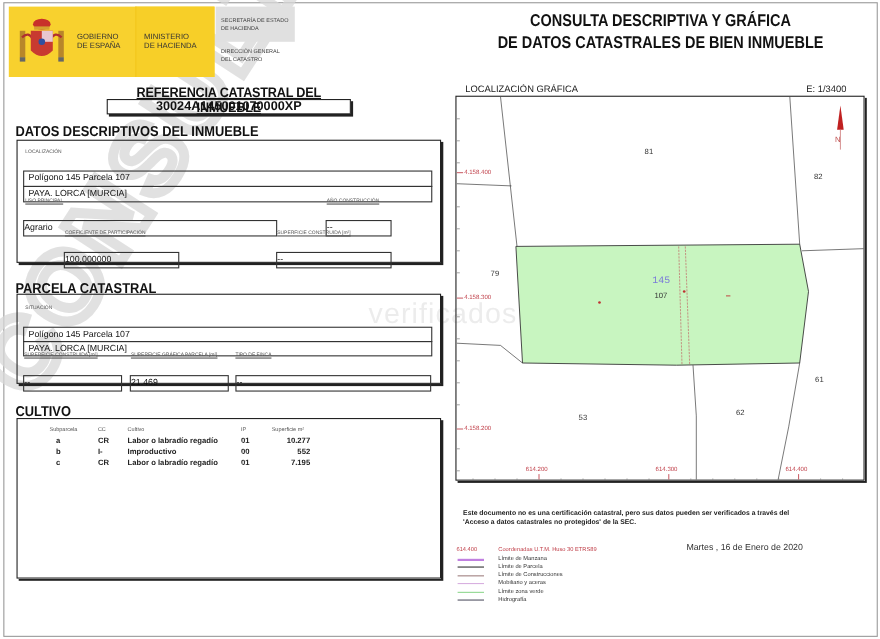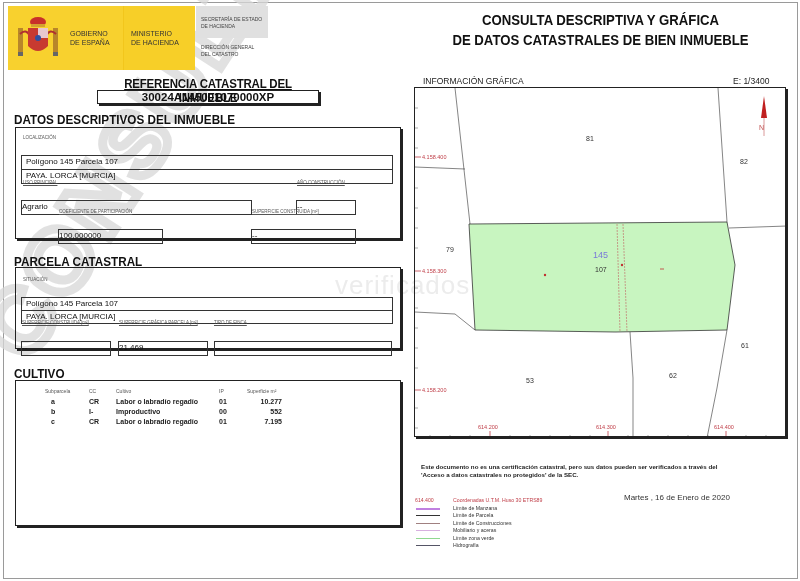--- a/index.html
+++ b/index.html
@@ -145,21 +145,21 @@
   <div class="cult-cell" style="left:89px;top:418px;">CR</div>
   <div class="cult-cell" style="left:116px;top:418px;">Labor o labradío regadío</div>
   <div class="cult-cell" style="left:219px;top:418px;">01</div>
   <div class="cult-cell" style="left:248px;top:418px;width:34px;text-align:right;">7.195</div>
 </div>
 
 <div class="main-title">
   <div>CONSULTA DESCRIPTIVA Y GRÁFICA</div>
   <div>DE DATOS CATASTRALES DE BIEN INMUEBLE</div>
 </div>
-<div class="info-g">INFORMACIÓN GRÁFICA</div>
+<div class="info-g">LOCALIZACIÓN GRÁFICA</div>
 <div class="scale">E: 1/3400</div>
 
 <div class="map">
   <svg width="372" height="350" viewBox="0 0 372 350">
 
     <path d="M54 136 L312 134 L320 177 L312 242 L200 244 L60 242 Z" fill="#c8f5c0" stroke="#333" stroke-width="0.8"></path>
 
     <line x1="40" y1="0" x2="55" y2="136" stroke="#333" stroke-width="0.6"></line>
     <line x1="0" y1="79" x2="50" y2="81" stroke="#333" stroke-width="0.6"></line>
     <line x1="303" y1="0" x2="312" y2="134" stroke="#333" stroke-width="0.6"></line>
@@ -217,21 +217,21 @@
         <line x1="331" y1="347" x2="331" y2="350"></line>
         <line x1="351" y1="347" x2="351" y2="350"></line>
     </g>
 
     <path d="M349 8 L352 30 L346 30 Z" fill="#c02020"></path>
     <line x1="349" y1="30" x2="349" y2="48" stroke="#d08080" stroke-width="0.8"></line>
   </svg>
   <div class="plabel" style="left:171px;top:47px;">81</div>
   <div class="plabel" style="left:325px;top:70px;">82</div>
   <div class="plabel" style="left:31px;top:158px;">79</div>
-  <div class="plabel" style="left:178px;top:162px;font-size:9px;color:#7a7ad8;">145</div>
+  <div class="plabel" style="left:178px;top:162px;font-size:9px;color:#7a7ad8;font-family:Liberation Mono, monospace;">145</div>
   <div class="plabel" style="left:180px;top:178px;">107</div>
   <div class="plabel" style="left:111px;top:289px;">53</div>
   <div class="plabel" style="left:254px;top:284px;">62</div>
   <div class="plabel" style="left:326px;top:254px;">61</div>
   <div class="plabel" style="left:344px;top:36px;font-size:7px;color:#c05050;">N</div>
   <div class="coord" style="left:7px;top:66px;">4.158.400</div>
   <div class="coord" style="left:7px;top:180px;">4.158.300</div>
   <div class="coord" style="left:7px;top:299px;">4.158.200</div>
   <div class="coord" style="left:63px;top:336px;">614.200</div>
   <div class="coord" style="left:181px;top:336px;">614.300</div>

